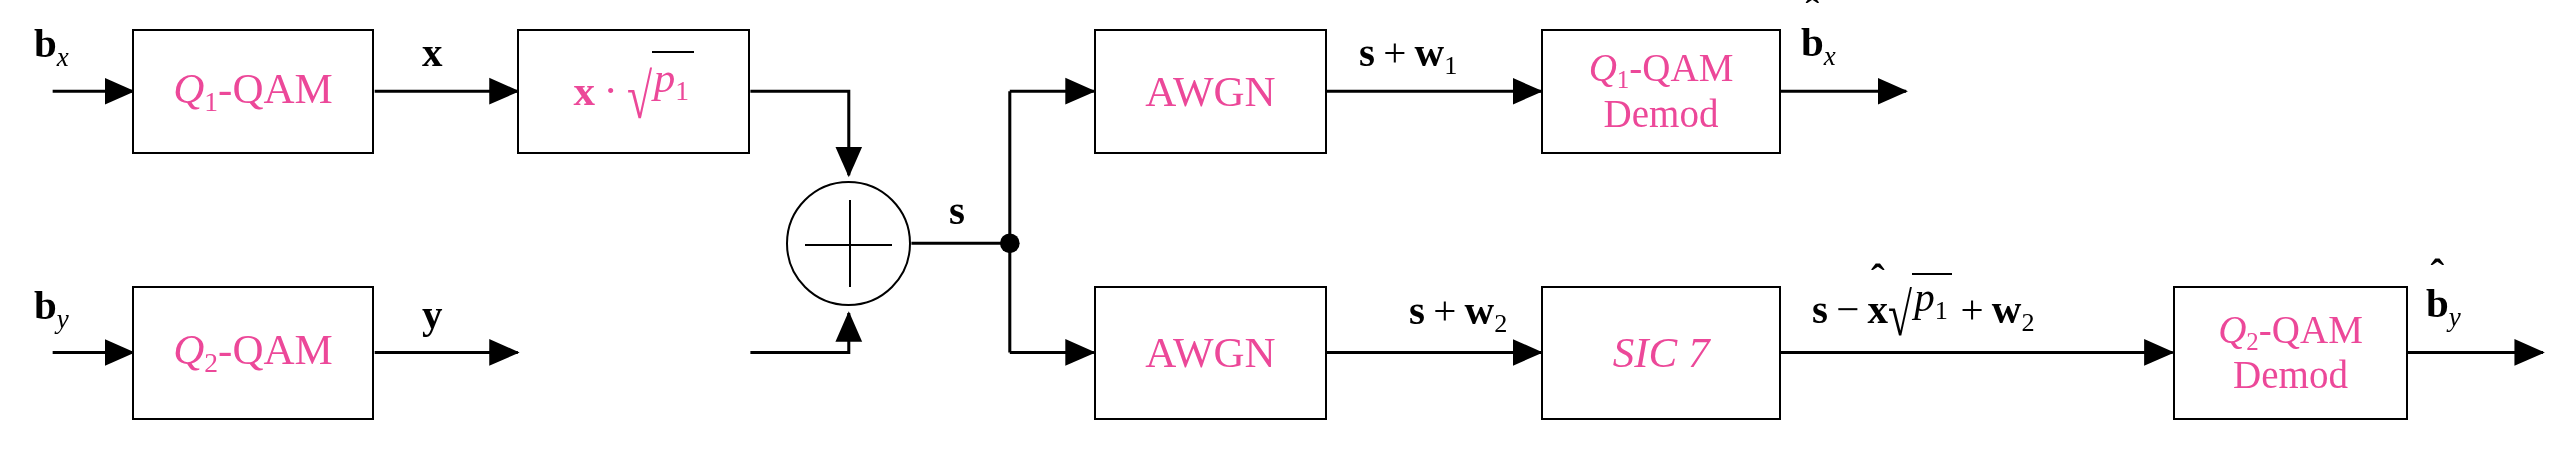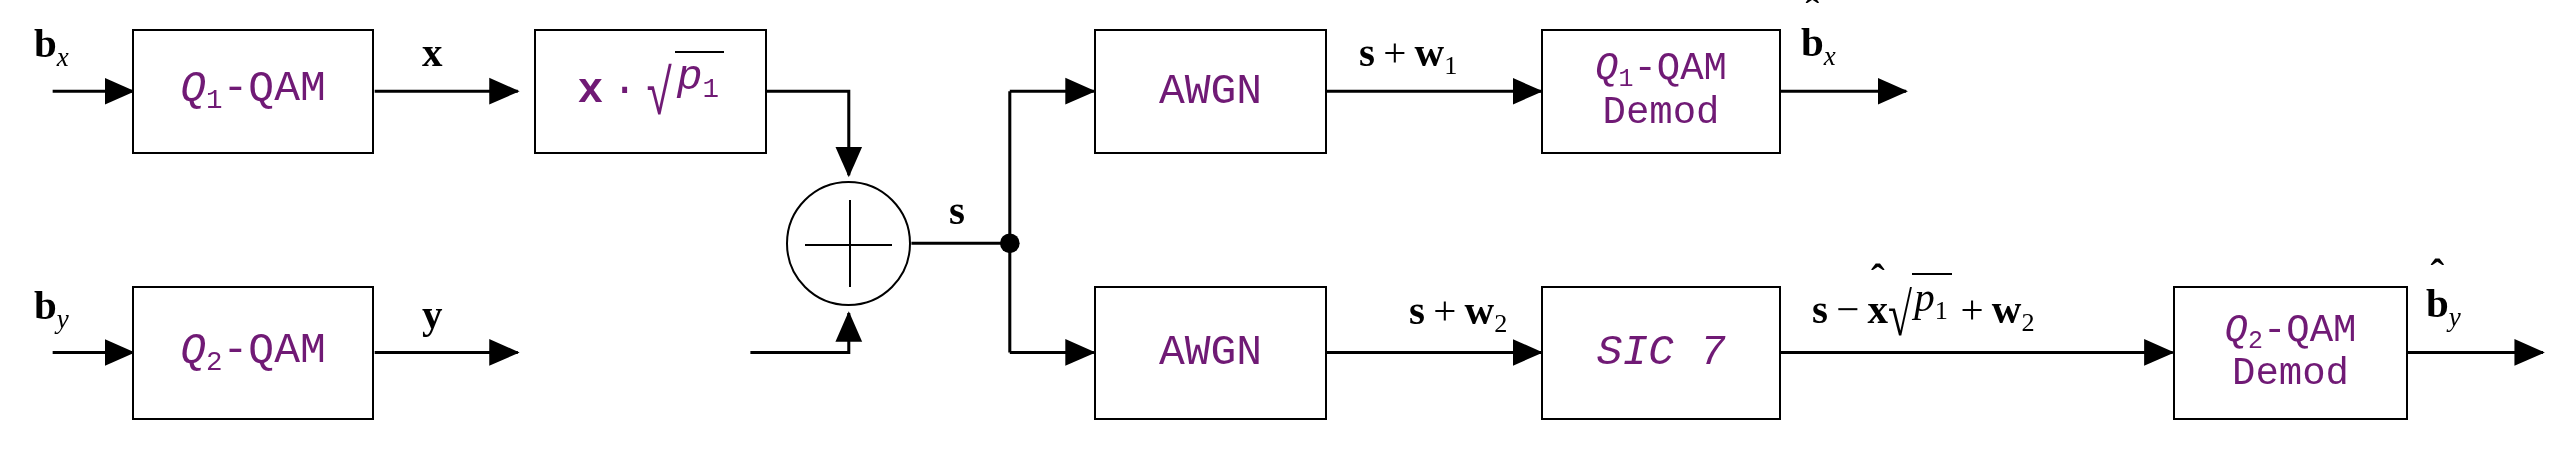--- a/index.html
+++ b/index.html
@@ -10,22 +10,22 @@
 
   .blk{
     position:absolute;
     border:2.7px solid #000;
     background:#fff;
     box-sizing:border-box;
     display:flex;
     flex-direction:column;
     align-items:center;
     justify-content:center;
-    font-family:Liberation Mono, monospace;
-    color:#701a75;
+    font-family:Liberation Serif, serif;
+    color:#ec4899;
     line-height:1.05;
   }
   .blk .ln{white-space:nowrap;font-size:39px;}
   .blk .ln.big{font-size:43px;}
 
   .lbl{
     position:absolute;
     font-family:"Liberation Serif",serif;
     color:#000;
     white-space:nowrap;
@@ -105,21 +105,21 @@
 
   <div class="plusbox" style="left:786px;top:181px;width:125px;height:125px;">
     <div class="hbar"></div>
     <div class="vbar"></div>
   </div>
 
   <div class="blk" style="left:132px;top:29px;width:242px;height:125px;">
     <div class="ln big"><span class="it">Q</span><span class="sub">1</span><span>-QAM</span></div>
   </div>
 
-  <div class="blk" style="left:534px;top:29px;width:233px;height:125px;">
+  <div class="blk" style="left:517px;top:29px;width:233px;height:125px;">
     <div class="ln big"><span class="bf">x</span> · <span class="rad"><span class="sign">√</span><span class="rcd"><span class="it">p</span><span class="sub">1</span></span></span></div>
   </div>
 
   <div class="blk" style="left:1094px;top:29px;width:233px;height:125px;">
     <div class="ln big">AWGN</div>
   </div>
 
   <div class="blk" style="left:1541px;top:29px;width:240px;height:125px;">
     <div class="ln"><span class="it">Q</span><span class="sub">1</span><span>-QAM</span></div>
     <div class="ln">Demod</div>

